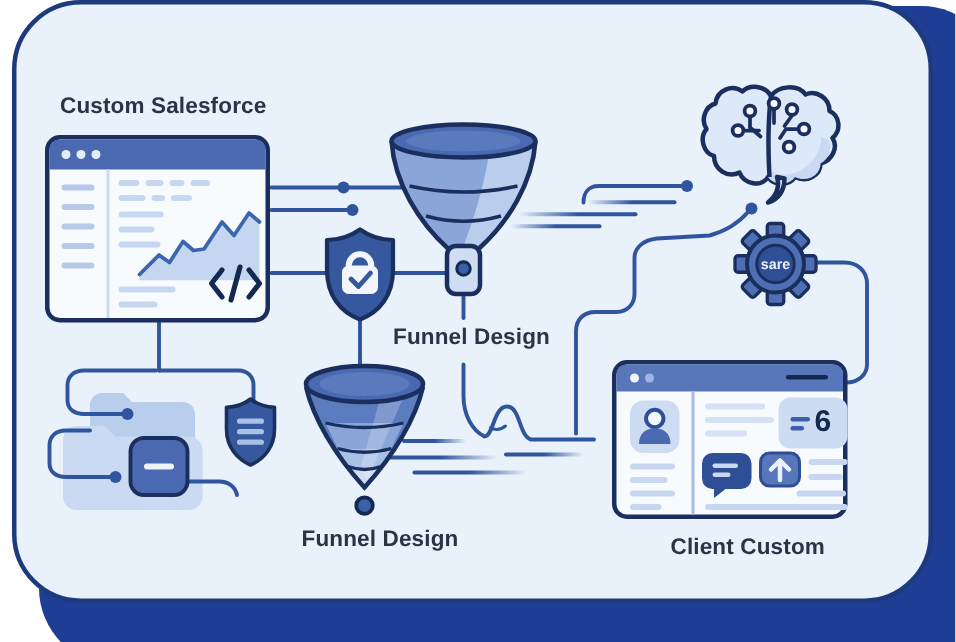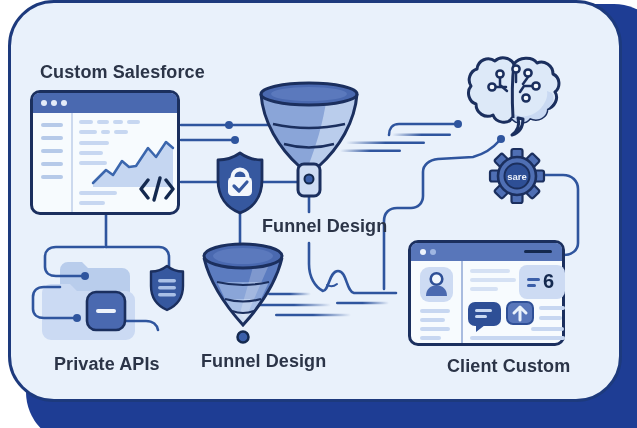--- a/index.html
+++ b/index.html
@@ -2,21 +2,21 @@
 <html><head>
 <meta charset="utf-8">
 <style>
   html,body{margin:0;padding:0;background:#fff;}
   .canvas{position:relative;width:637px;height:428px;overflow:hidden;background:#fff;
           font-family:"Liberation Sans",sans-serif;}
   .abs{position:absolute;}
   .card-shadow{left:26px;top:4px;width:640px;height:440px;border-radius:52px;background:#1e3d94;}
   .card{left:8px;top:0;width:614px;height:402px;border-radius:46px;background:#e9f1fb;
         border:3px solid #1d3a7d;box-sizing:border-box;}
-  .lbl{position:absolute;font-weight:700;font-size:18px;color:#2b3447;letter-spacing:.1px;
+  .lbl{position:absolute;font-weight:700;font-size:15px;color:#2b3447;letter-spacing:.1px;
        white-space:nowrap;z-index:6;}
   .window{position:absolute;background:#f7fbfe;border:3px solid #1b2f5e;border-radius:10px;
           box-sizing:border-box;z-index:5;}
   .titlebar{position:absolute;left:0;right:0;top:0;}
   .dot{position:absolute;border-radius:50%;}
   .ln{position:absolute;height:4px;border-radius:2px;background:#c7d7f1;}
   .ln2{position:absolute;height:4px;border-radius:2px;background:#d5e1f4;}
   svg{display:block;}
   .icon{position:absolute;z-index:4;}
   .z2{z-index:2;} .z3{z-index:3;}
@@ -215,21 +215,20 @@
     <path d="M19,2 C24,6 30,7.5 35,7.5 L35,22 C35,34 28,42 19,46 C10,42 3,34 3,22 L3,7.5 C8,7.5 14,6 19,2 Z" fill="#36589f" stroke="#1b2f5e" stroke-width="2.4" stroke-linejoin="round"></path>
     <rect x="10" y="15" width="18" height="3.5" rx="1.75" fill="#a9c0e7"></rect>
     <rect x="10" y="22" width="18" height="3.5" rx="1.75" fill="#a9c0e7"></rect>
     <rect x="10" y="29" width="18" height="3.5" rx="1.75" fill="#a9c0e7"></rect>
   </svg>
 
   <svg class="icon" style="left:85px;top:290px" width="42" height="42" viewBox="0 0 42 42">
     <rect x="2" y="2" width="38" height="38" rx="9" fill="#4a69b0" stroke="#1b2f5e" stroke-width="2.6"></rect>
     <rect x="11" y="19" width="20" height="4" rx="2" fill="#eef3fb"></rect>
   </svg>
-  <div class="lbl" style="left:54px;top:354px">Private APIs</div>
 
   <div class="window" style="left:408px;top:240px;width:157px;height:106px">
     <div class="titlebar" style="height:18px;background:#5876ba;border-radius:6px 6px 0 0">
       <span class="dot" style="left:9px;top:6px;width:6px;height:6px;background:#eef4fc"></span>
       <span class="dot" style="left:19px;top:6px;width:6px;height:6px;background:#9fb6e2"></span>
       <span class="abs" style="right:10px;top:7px;width:28px;height:3px;border-radius:1.5px;background:#14294f"></span>
     </div>
     <div class="abs" style="left:50px;top:18px;bottom:0;width:2px;background:#a9bcdf"></div>
     <div class="abs" style="left:9px;top:24px;width:33px;height:35px;border-radius:9px;background:#cddbf3">
       <svg width="33" height="35" viewBox="0 0 33 35">

